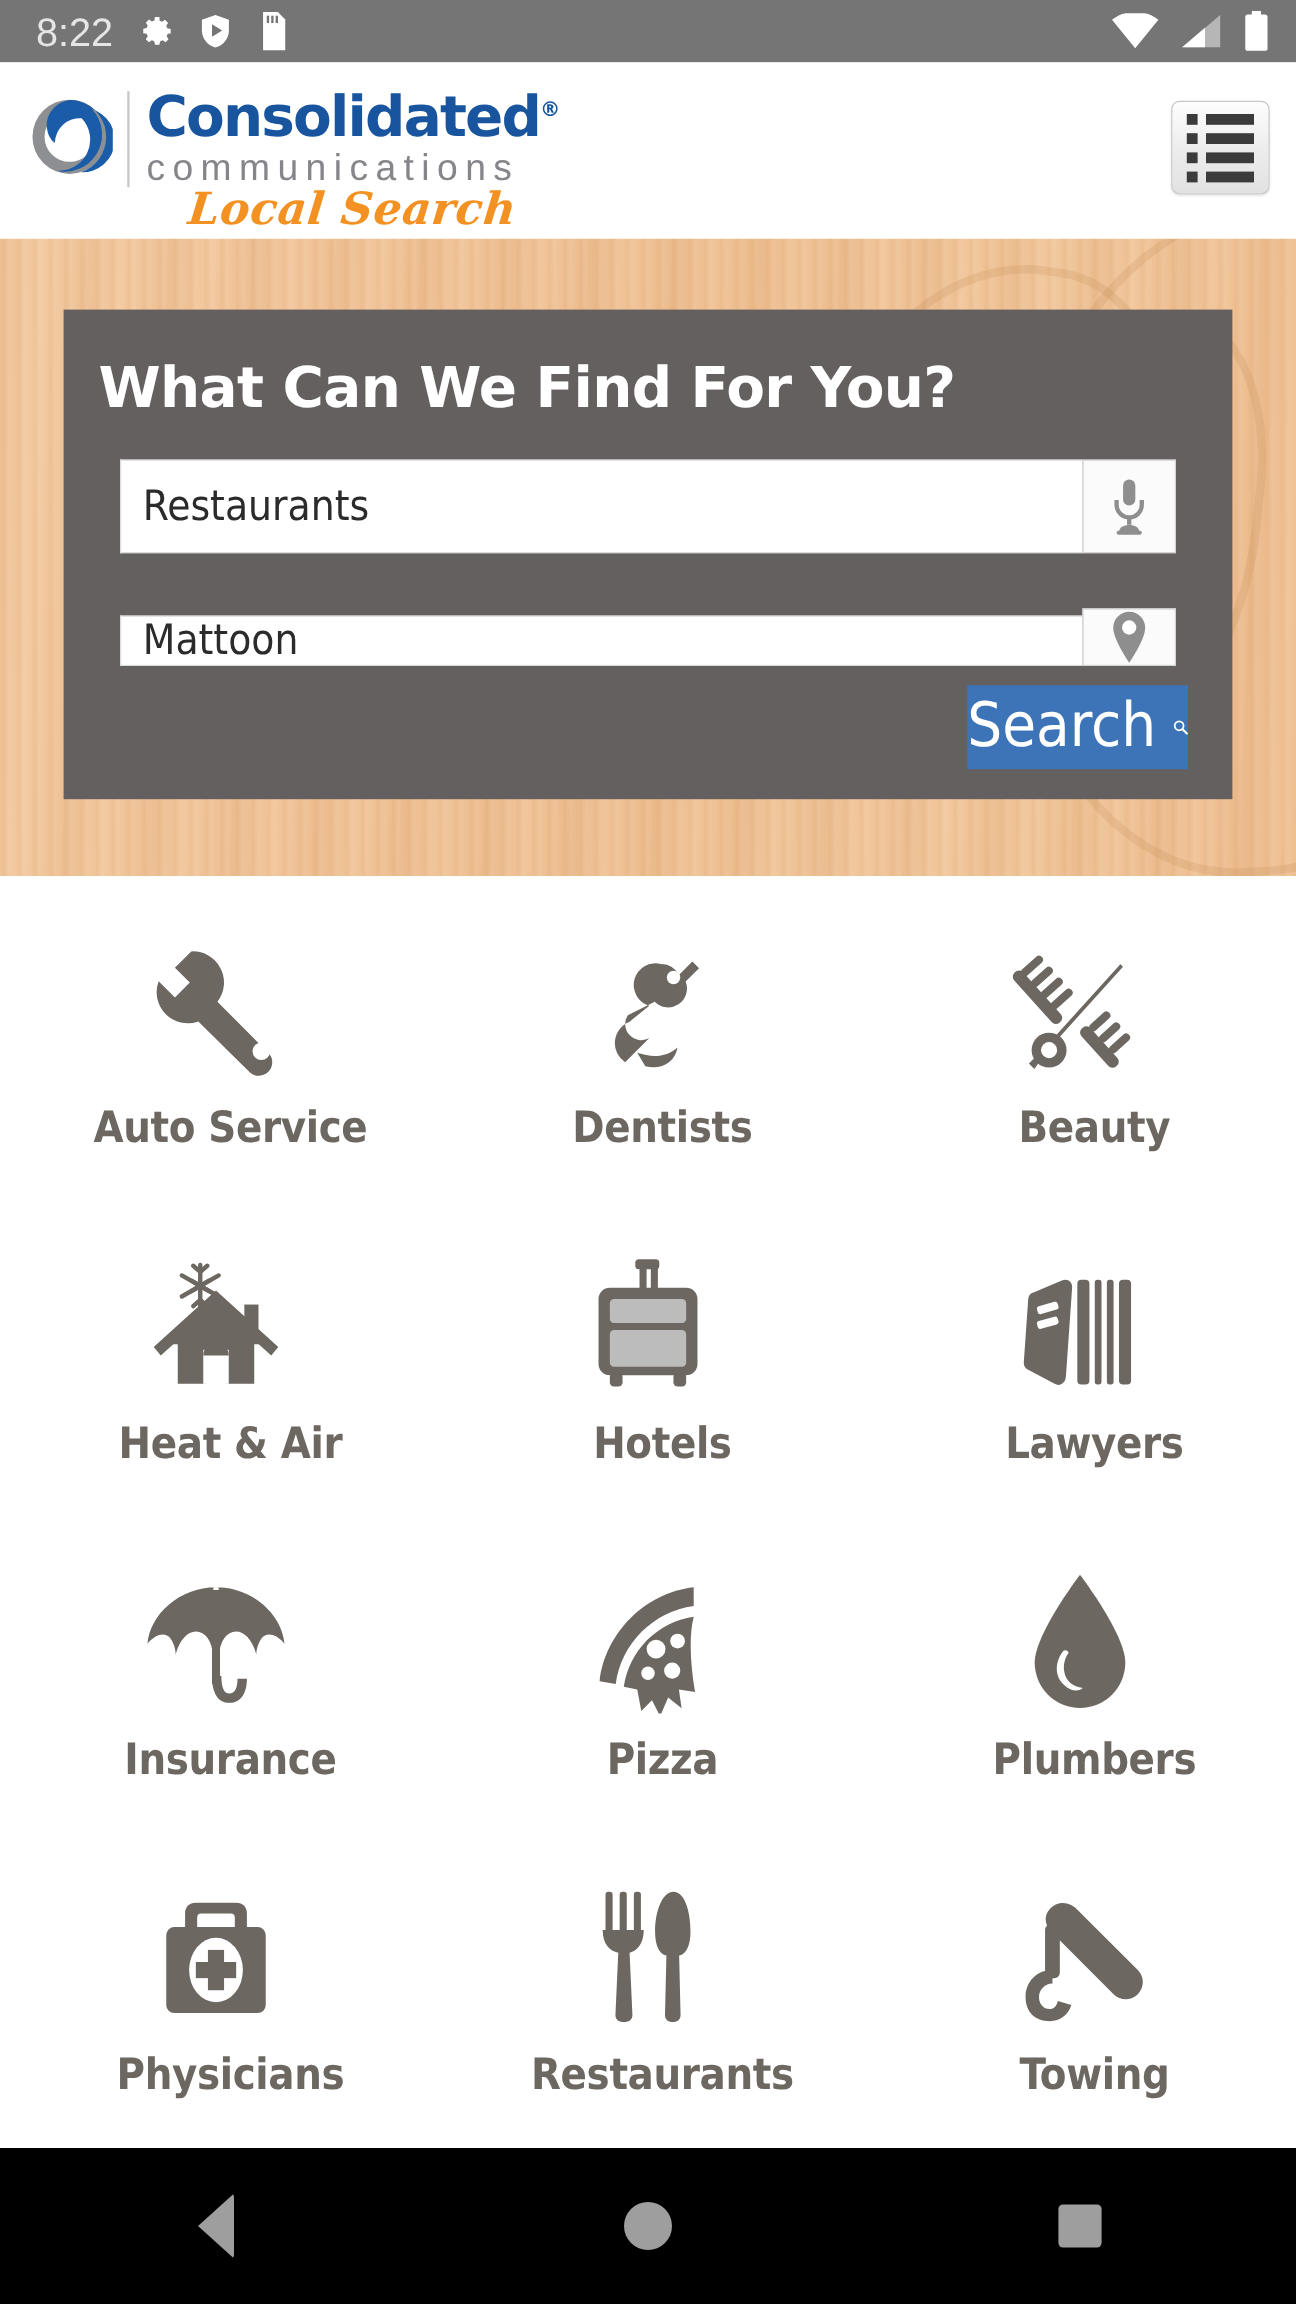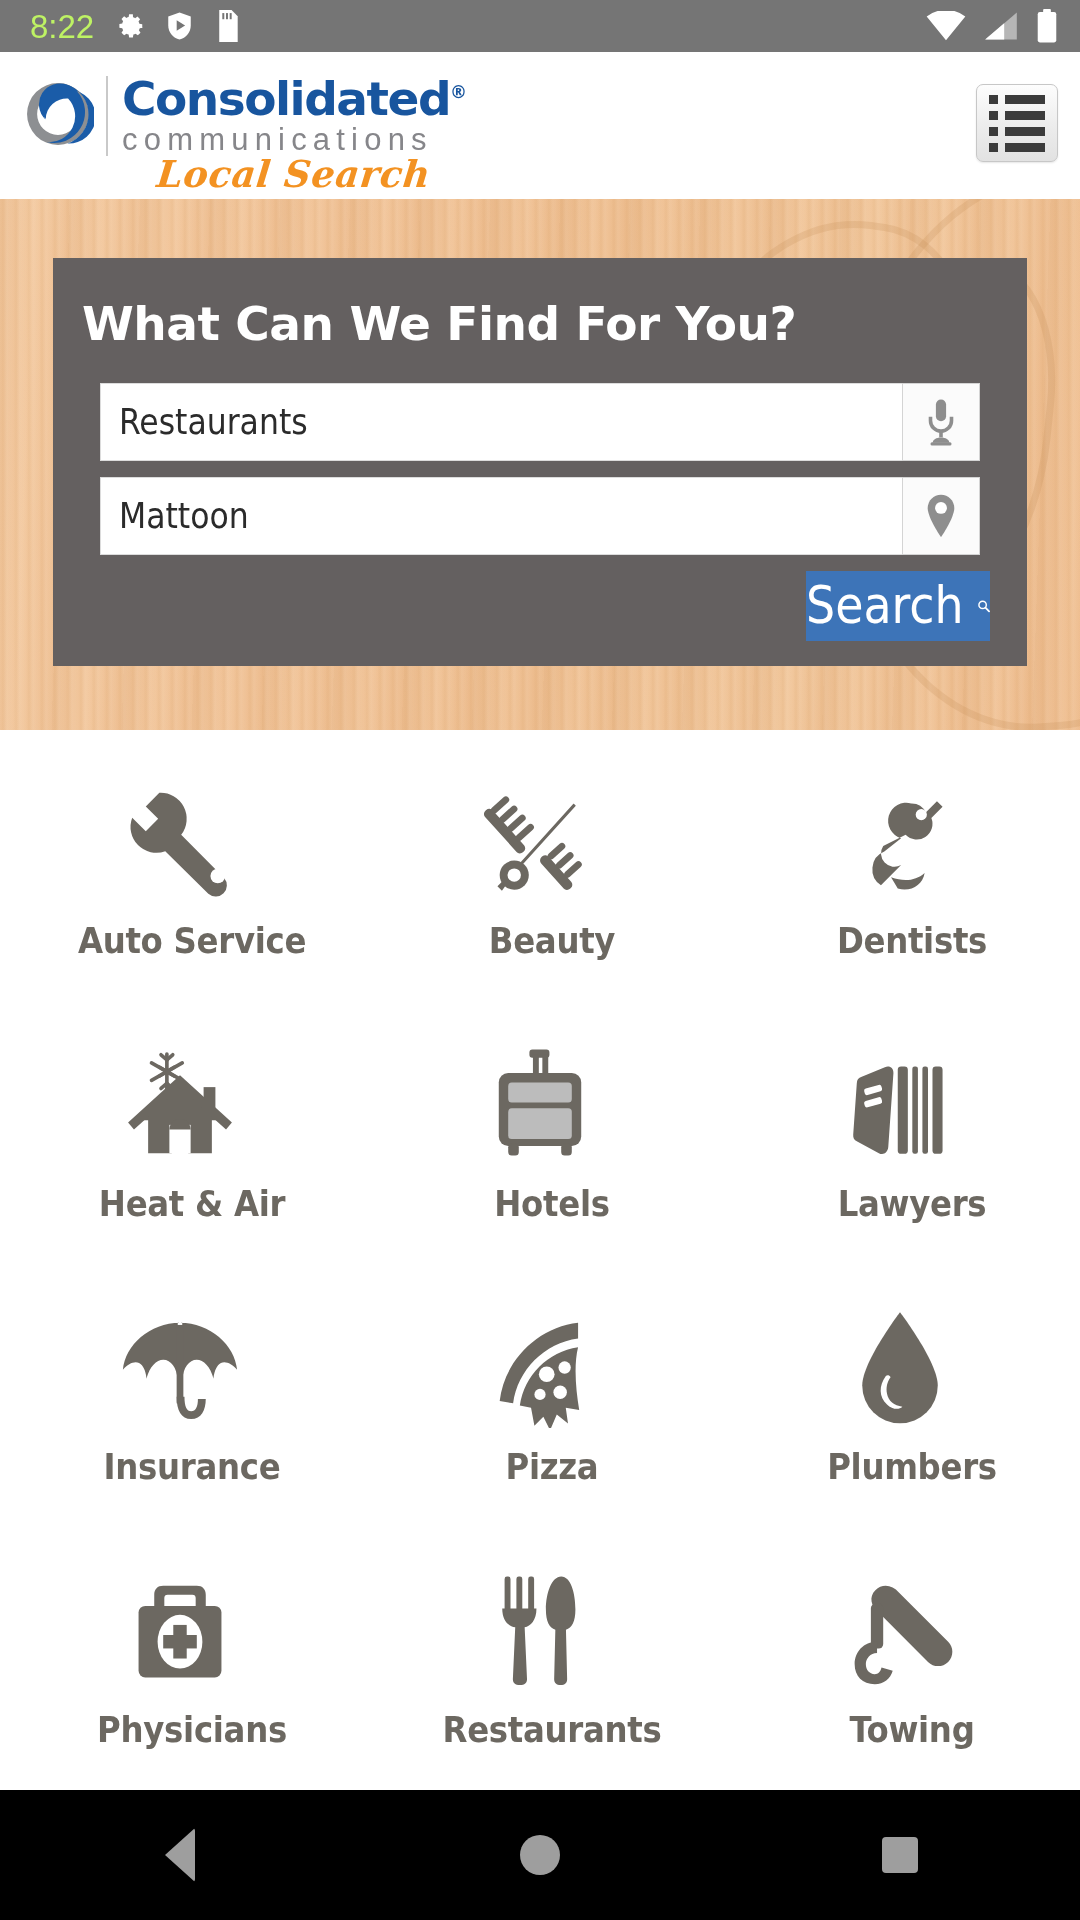--- a/index.html
+++ b/index.html
@@ -13,21 +13,21 @@
 
   
   .statusbar {
     position: absolute; top: 0; left: 0;
     width: 1080px; height: 52px;
     background: #757575;
     display: flex; align-items: center;
     padding: 0 22px 0 30px;
   }
   .sb-time {
-    color: #bef264;
+    color: #e5e5e5;
     font-size: 33px;
     font-family: "Liberation Sans", sans-serif;
     letter-spacing: 0px;
     margin-right: 22px;
     line-height: 1;
   }
   .sb-icons-left { display: flex; align-items: center; gap: 20px; }
   .sb-spacer { flex: 1; }
   .sb-icons-right { display: flex; align-items: center; gap: 16px; }
 
@@ -133,21 +133,21 @@
     padding: 39px 0 0 29px;
     line-height: 54px;
   }
   .field-row {
     display: flex;
     margin: 0 0 0 47px;
     width: 880px;
     height: 78px;
   }
   .field-row.r1 { margin-top: 32px; }
-  .field-row.r2 { margin-top: 16px; }
+  .field-row.r2 { margin-top: 16px; align-items: flex-end; }
   .field-input {
     flex: 1;
     background: #ffffff;
     border: 1px solid #dcdcdc;
     border-right: none;
     display: flex; align-items: center;
     padding-left: 18px;
     font-family: "DejaVu Sans Condensed", "DejaVu Sans", sans-serif;
     font-size: 35px;
     color: #2b2b2b;
@@ -363,53 +363,53 @@
         </g>
       </svg>
     </div>
     <div class="cat-label">Auto Service</div>
   </div>
 
   <div class="cat">
     <div class="cat-ico">
       <svg width="112" height="112" viewBox="0 0 100 100">
         <g fill="#6c6861">
+          <path d="M60 12a14 14 0 0 1 13 8l10-10 5 5-10 10a14 14 0 0 1-23 15L35 50a12 12 0 0 0 16 17l-18 18a17 17 0 0 1 3-30l15-12a14 14 0 0 1 9-31z"></path>
+          <circle cx="69" cy="22" r="5" fill="#ffffff"></circle>
+          <path d="M42 78c12 4 22 3 30-4-2 11-12 17-24 14z"></path>
+        </g>
+      </svg>
+    </div>
+    <div class="cat-label">Dentists</div>
+  </div>
+
+  <div class="cat">
+    <div class="cat-ico">
+      <svg width="112" height="112" viewBox="0 0 100 100">
+        <g fill="#6c6861">
           <path d="M78 8 84 14 28 76 18 90 14 86 26 74 82 12z" transform="translate(-2,0)"></path>
           <rect x="14" y="12" width="9" height="50" rx="4" transform="rotate(-42 18 37)"></rect>
           <g transform="rotate(-42 18 37)">
             <rect x="21" y="14" width="20" height="6" rx="3"></rect>
             <rect x="21" y="25" width="20" height="6" rx="3"></rect>
             <rect x="21" y="36" width="20" height="6" rx="3"></rect>
             <rect x="21" y="47" width="20" height="6" rx="3"></rect>
           </g>
           <circle cx="27" cy="76" r="13"></circle>
           <circle cx="27" cy="76" r="6" fill="#ffffff"></circle>
           <g transform="rotate(-42 64 62)">
             <rect x="52" y="52" width="9" height="38" rx="4"></rect>
             <rect x="60" y="54" width="19" height="6" rx="3"></rect>
             <rect x="60" y="65" width="19" height="6" rx="3"></rect>
             <rect x="60" y="76" width="19" height="6" rx="3"></rect>
           </g>
         </g>
       </svg>
     </div>
     <div class="cat-label">Beauty</div>
-  </div>
-
-  <div class="cat">
-    <div class="cat-ico">
-      <svg width="112" height="112" viewBox="0 0 100 100">
-        <g fill="#6c6861">
-          <path d="M60 12a14 14 0 0 1 13 8l10-10 5 5-10 10a14 14 0 0 1-23 15L35 50a12 12 0 0 0 16 17l-18 18a17 17 0 0 1 3-30l15-12a14 14 0 0 1 9-31z"></path>
-          <circle cx="69" cy="22" r="5" fill="#ffffff"></circle>
-          <path d="M42 78c12 4 22 3 30-4-2 11-12 17-24 14z"></path>
-        </g>
-      </svg>
-    </div>
-    <div class="cat-label">Dentists</div>
   </div>
 
   <div class="cat">
     <div class="cat-ico">
       <svg width="118" height="118" viewBox="0 0 100 100">
         <g fill="#6c6861">
           <g transform="translate(24,6) scale(0.62)" stroke="#6c6861" stroke-width="5" stroke-linecap="round">
             <line x1="24" y1="0" x2="24" y2="48"></line>
             <line x1="3" y1="12" x2="45" y2="36"></line>
             <line x1="45" y1="12" x2="3" y2="36"></line>

